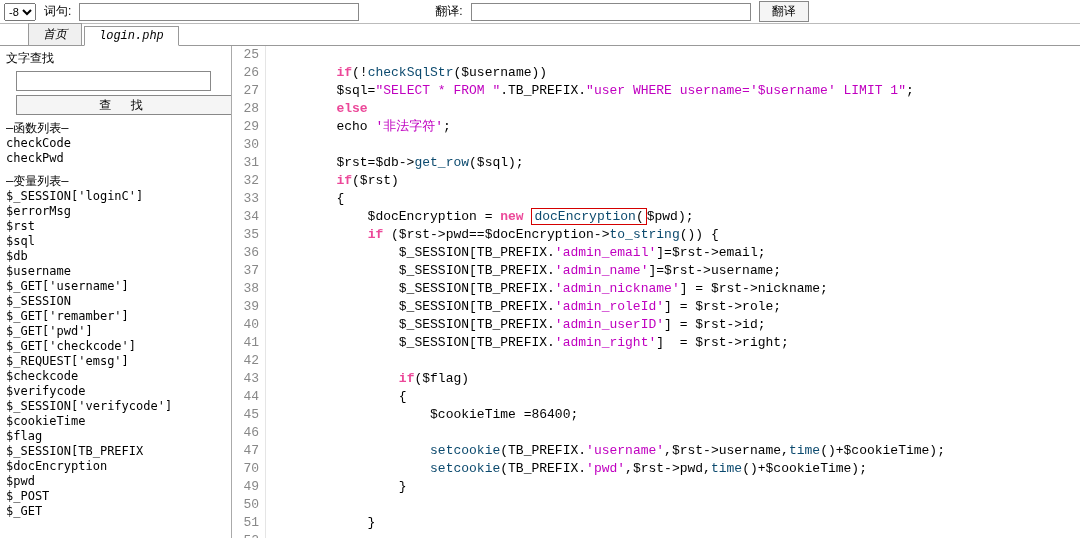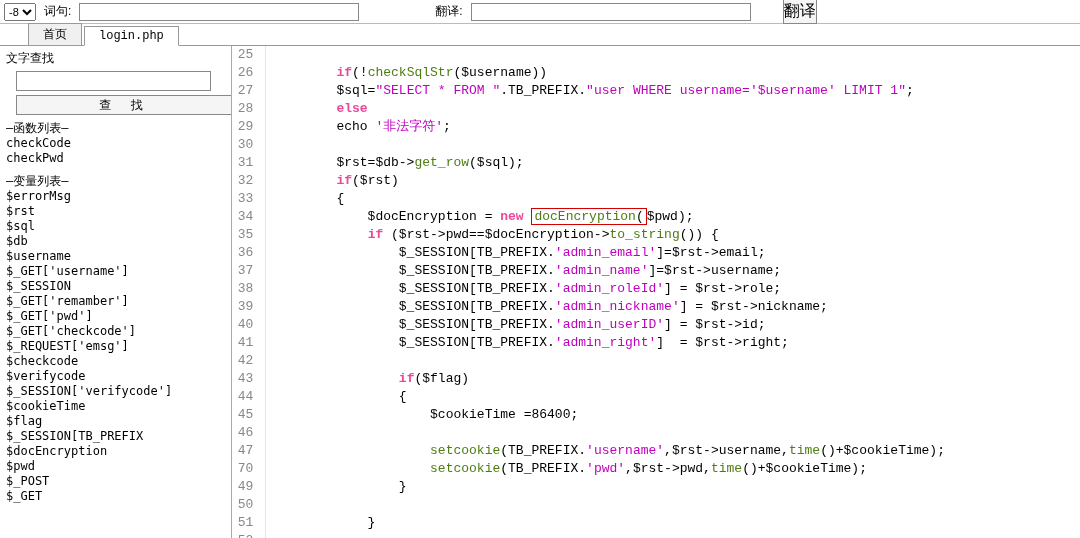--- a/index.html
+++ b/index.html
@@ -1,38 +1,38 @@
 <!DOCTYPE html>
 <html><head>
   <meta charset="utf-8">
   <style>
     * { margin: 0; padding: 0; box-sizing: border-box; }
     body { font-family: "SimSun", "Microsoft YaHei", sans-serif; font-size: 12px; background: #fff; color: #000; }
     .top-toolbar { display: flex; align-items: center; padding: 2px 4px; border-bottom: 1px solid #bbb; gap: 8px; height: 24px; }
     .top-toolbar select { font-size: 11px; height: 18px; }
     .top-toolbar .label { font-size: 12px; }
     .top-toolbar input { border: 1px solid #888; height: 18px; width: 280px; }
-    .top-toolbar button { border: 1px solid #888; background: #f5f5f5; padding: 1px 0; font-size: 16px; margin-left: 24px; }
+    .top-toolbar button { border: 1px solid #888; background: #f5f5f5; padding: 1px 12px; font-size: 12px; }
     .tabs { display: flex; align-items: flex-end; height: 22px; border-bottom: 1px solid #999; padding-left: 28px; gap: 2px; }
-    .tab { border: 1px solid #999; border-bottom: none; padding: 2px 14px; font-size: 12px; background: #f0f0f0; cursor: pointer; }
+    .tab { border: 1px solid #999; border-bottom: none; padding: 2px 14px; font-size: 12px; background: #f0f0f0; cursor: pointer; font-style: italic; }
     .tab.active { background: #fff; border-bottom: 1px solid #fff; margin-bottom: -1px; font-family: "Courier New", monospace; }
     .main-area { display: flex; height: calc(100% - 46px); }
     .sidebar { width: 232px; border-right: 1px solid #aaa; padding: 4px 6px; overflow-y: auto; }
     .search-label { font-size: 12px; margin-bottom: 4px; }
     .search-input { width: 195px; height: 20px; border: 1px solid #888; margin-bottom: 4px; display: block; margin-left: 10px; }
     .search-btn { width: 218px; height: 20px; border: 1px solid #888; background: #f5f5f5; font-size: 12px; letter-spacing: 8px; display: block; margin-left: 10px; margin-bottom: 6px; }
     .var-list { font-family: "SimSun", monospace; font-size: 12px; line-height: 15px; }
     .var-list div { white-space: nowrap; }
     .code-area { flex: 1; display: flex; font-family: "Courier New", monospace; font-size: 13px; line-height: 18px; overflow: auto; background: #fff; }
     .gutter { width: 34px; text-align: right; color: #888; padding-right: 6px; background: #fff; border-right: 1px solid #e5e5e5; user-select: none; }
-    .gutter div { height: 18px; text-align: center; }
+    .gutter div { height: 18px; }
     .code { padding-left: 8px; }
     .code-line { white-space: pre; height: 18px; }
     .kw { color: #ec4899; font-weight: bold; }
-    .fn { color: #4d7c0f; }
+    .fn { color: #0c4a6e; }
     .str { color: #c000c0; }
     .highlight-box { border: 1px solid #d40000; padding: 0 2px; }
   </style>
 </head>
 <body>
 
 <div class="top-toolbar">
   <select><option>-8</option></select>
   <span class="label">词句:</span>
   <input type="text" value="" style="">
@@ -54,20 +54,21 @@
     <button class="search-btn">查 找</button>
     <div class="var-list">
       <div>—函数列表—</div>
       <div id="func-list">
           <div>checkCode</div>
           <div>checkPwd</div>
         </div>
       <div style="height:8px"></div>
       <div>—变量列表—</div>
       <div id="var-list">
+          <div>$_SESSION['loginC']</div>
           <div>$errorMsg</div>
           <div>$rst</div>
           <div>$sql</div>
           <div>$db</div>
           <div>$username</div>
           <div>$_GET['username']</div>
           <div>$_SESSION</div>
           <div>$_GET['remamber']</div>
           <div>$_GET['pwd']</div>
           <div>$_GET['checkcode']</div>
@@ -124,22 +125,22 @@
         <div class="code-line">        <span class="kw">else</span></div>
         <div class="code-line">        echo <span class="str">'非法字符'</span>;</div>
         <div class="code-line"></div>
         <div class="code-line">        $rst=$db-&gt;<span class="fn">get_row</span>($sql);</div>
         <div class="code-line">        <span class="kw">if</span>($rst)</div>
         <div class="code-line">        {</div>
         <div class="code-line">            $docEncryption = <span class="kw">new</span> <span class="highlight-box"><span class="fn">docEncryption</span>(</span>$pwd);</div>
         <div class="code-line">            <span class="kw">if</span> ($rst-&gt;pwd==$docEncryption-&gt;<span class="fn">to_string</span>()) {</div>
         <div class="code-line">                $_SESSION[TB_PREFIX.<span class="str">'admin_email'</span>]=$rst-&gt;email;</div>
         <div class="code-line">                $_SESSION[TB_PREFIX.<span class="str">'admin_name'</span>]=$rst-&gt;username;</div>
+        <div class="code-line">                $_SESSION[TB_PREFIX.<span class="str">'admin_nickname'</span>] = $rst-&gt;nickname;</div>
         <div class="code-line">                $_SESSION[TB_PREFIX.<span class="str">'admin_roleId'</span>] = $rst-&gt;role;</div>
-        <div class="code-line">                $_SESSION[TB_PREFIX.<span class="str">'admin_nickname'</span>] = $rst-&gt;nickname;</div>
         <div class="code-line">                $_SESSION[TB_PREFIX.<span class="str">'admin_userID'</span>] = $rst-&gt;id;</div>
         <div class="code-line">                $_SESSION[TB_PREFIX.<span class="str">'admin_right'</span>]  = $rst-&gt;right;</div>
         <div class="code-line"></div>
         <div class="code-line">                <span class="kw">if</span>($flag)</div>
         <div class="code-line">                {</div>
         <div class="code-line">                    $cookieTime =86400;</div>
         <div class="code-line"></div>
         <div class="code-line">                    <span class="fn">setcookie</span>(TB_PREFIX.<span class="str">'username'</span>,$rst-&gt;username,<span class="fn">time</span>()+$cookieTime);</div>
         <div class="code-line">                    <span class="fn">setcookie</span>(TB_PREFIX.<span class="str">'pwd'</span>,$rst-&gt;pwd,<span class="fn">time</span>()+$cookieTime);</div>
         <div class="code-line">                }</div>

